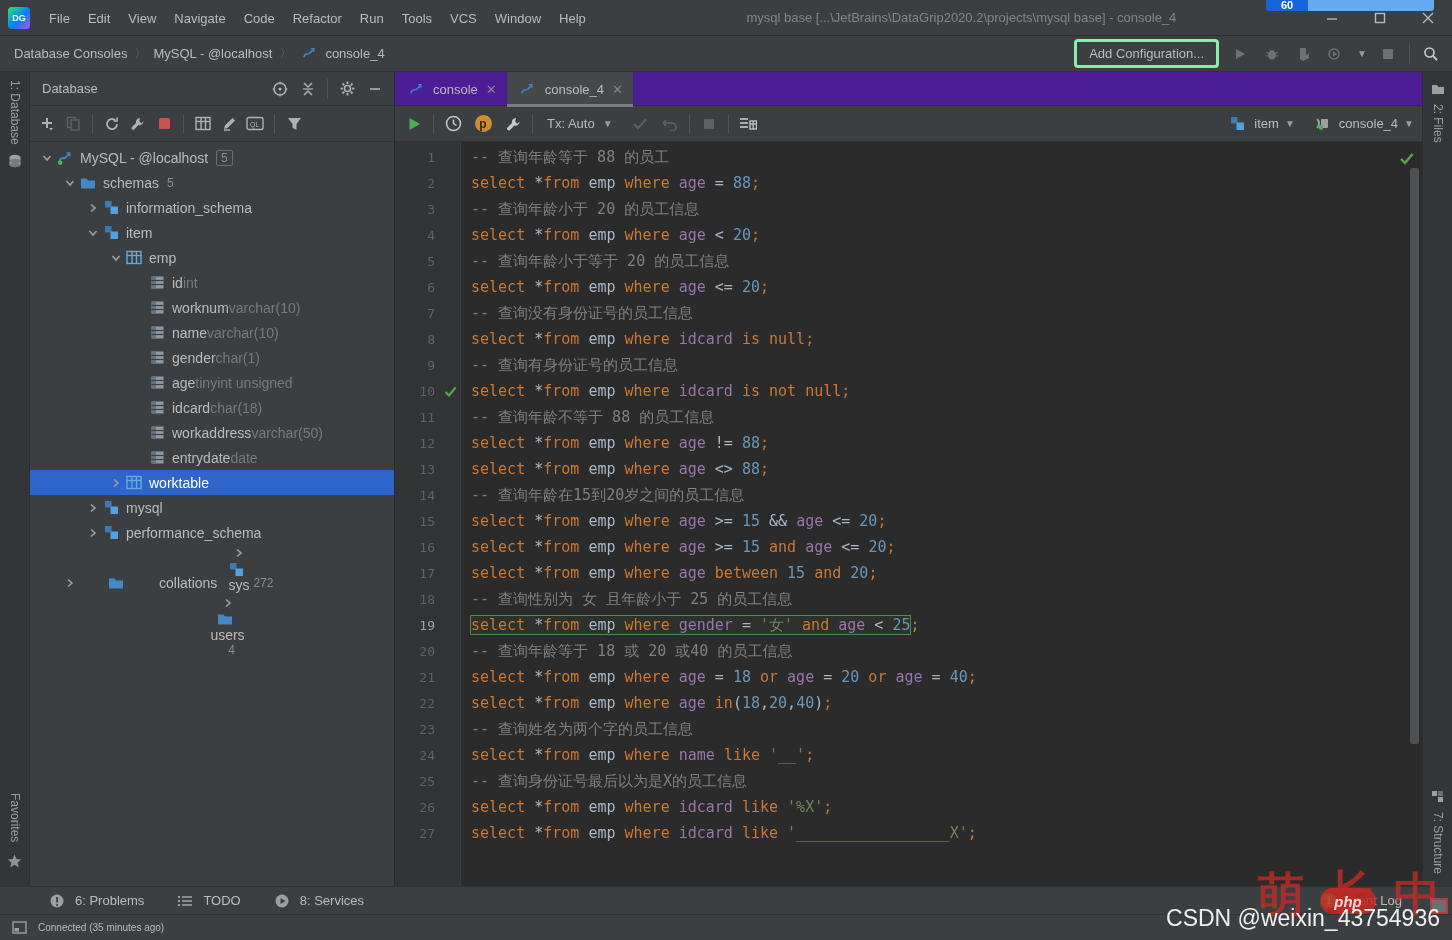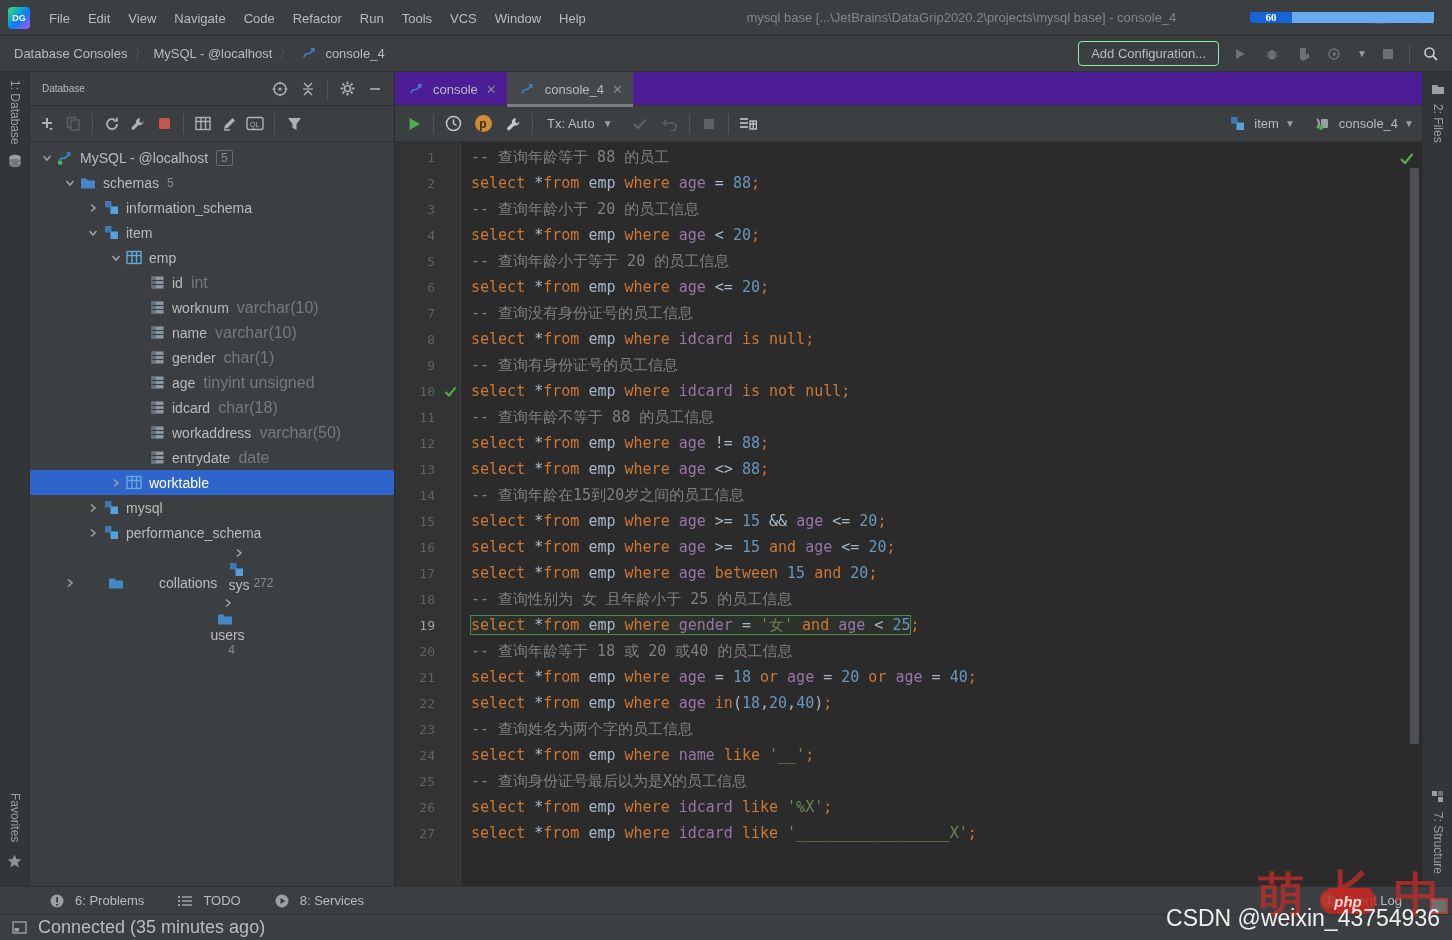--- a/index.html
+++ b/index.html
@@ -11,63 +11,63 @@
   .titlebar { height:36px; background:#3c3f41; display:flex; align-items:center; padding:0 0 0 8px;
     border-bottom:1px solid #2d2f30; position:relative; flex:none; }
   .logo { width:22px; height:22px; border-radius:4px; background:#101010; color:#fff; font-size:9px;
     font-weight:bold; display:flex; align-items:center; justify-content:center; margin-right:10px;
     background-image:linear-gradient(135deg,#21d789 10%,#087cfa 55%,#9d5cff 95%); }
   .menu-item { color:#bbbbbb; font-size:13px; padding:4px 9px; cursor:default; }
   .win-title { flex:1; text-align:center; color:#848688; font-size:13px; white-space:nowrap;
     overflow:hidden; padding-left:20px; }
   .win-controls { display:flex; align-items:center; gap:0; }
   .win-btn { width:48px; height:34px; display:flex; align-items:center; justify-content:center; color:#b6b9bb; }
-  .overlay-badge { position:absolute; top:12px; right:18px; width:184px; height:11px; display:flex; z-index:30;
-    border-radius:0 0 3px 3px; overflow:hidden;font-family:Liberation Serif, serif; }
+  .overlay-badge { position:absolute; top:0; right:18px; width:168px; height:11px; display:flex; z-index:30;
+    border-radius:0 0 3px 3px; overflow:hidden; }
   .overlay-badge .seg-a { width:42px; background:#1565d8; color:#fff; font-size:11px; font-weight:bold;
     text-align:center; line-height:11px; overflow:hidden; }
   .overlay-badge .seg-b { flex:1; background:#66aaf2; color:#1b4b8f; font-size:9px; text-align:center;
     line-height:11px; overflow:hidden; }
 
   
   .navbar { height:36px; background:#3c3f41; border-bottom:1px solid #323232; display:flex;
     align-items:center; padding:0 10px 0 14px; flex:none; }
   .crumb { color:#bbbbbb; font-size:13px; }
   .crumb-sep { color:#6e7173; font-size:12px; margin:0 7px; }
   .nav-right { margin-left:auto; display:flex; align-items:center; gap:10px; }
-  .add-config { border:1px solid #86efac; border-radius:4px; color:#bbbbbb; font-size:13px;
+  .add-config { border:3px solid #86efac; border-radius:4px; color:#bbbbbb; font-size:13px;
     padding:4px 12px; background:transparent; }
   .tb-ic { width:22px; height:22px; display:flex; align-items:center; justify-content:center; }
   .vdiv { width:1px; height:20px; background:#515354; }
 
   
   .main { flex:1; display:flex; min-height:0; }
   .stripe { width:30px; background:#333639; display:flex; flex-direction:column; align-items:center;
     flex:none; }
   .stripe.left { border-right:1px solid #2d2f30; }
   .stripe.right { border-left:1px solid #2d2f30; }
   .vtext { writing-mode:vertical-rl; color:#9da0a2; font-size:12px; white-space:nowrap; }
   .stripe .gap { flex:1; }
 
   
   .db-panel { width:365px; background:#3c3f41; border-right:1px solid #282a2b; display:flex;
     flex-direction:column; flex:none; }
   .db-header { height:34px; display:flex; align-items:center; padding:0 8px 0 12px;
     border-bottom:1px solid #323232; }
-  .db-title { color:#bbbbbb; font-size:10px; flex:1; }
+  .db-title { color:#bbbbbb; font-size:13px; flex:1; }
   .db-toolbar { height:36px; display:flex; align-items:center; padding:0 6px; gap:4px;
     border-bottom:1px solid #323232; }
   #db-tree { flex:1; overflow:hidden; padding-top:3px; }
   .tree-row { height:25px; display:flex; align-items:center; font-size:14px; color:#bbbbbb;
     white-space:nowrap; cursor:default; }
   .tree-row .chev { width:18px; height:16px; display:flex; align-items:center; justify-content:center; flex:none; }
   .tree-row .ic { width:18px; height:16px; display:flex; align-items:center; justify-content:center;
     margin-right:6px; flex:none; }
   .tree-row .t-label { }
-  .tree-row .t-type { color:#78797b; font-size:16px; margin-left:8px; }
+  .tree-row .t-type { color:#78797b; font-size:14px; }
   .tree-row .t-badge { color:#8a8d8f; font-size:12px; margin-left:8px; }
   .tree-row .t-badge.boxed { border:1px solid #6a6d6f; border-radius:2px; padding:0 4px; line-height:14px; }
   .tree-row.sel { background:#2f65ca; }
   .tree-row.sel .t-label { color:#ffffff; }
 
   
   .editor { flex:1; display:flex; flex-direction:column; min-width:0; position:relative; }
   .tabsbar { height:34px; background:#4c1d95; display:flex; align-items:flex-start;
     border-bottom:1px solid #323232; flex:none; }
   .tab { height:34px; display:flex; align-items:center; gap:6px; padding:0 10px; color:#bbbbbb;
@@ -103,21 +103,21 @@
   
   .bottombar { height:28px; background:#3c3f41; border-top:1px solid #323232; display:flex;
     align-items:center; padding:0 10px 0 46px; gap:30px; flex:none; position:relative; }
   .bb-item { display:flex; align-items:center; gap:7px; color:#bbbbbb; font-size:13px; }
   .bb-right { margin-left:auto; display:flex; align-items:center; gap:7px; padding-right:40px; }
   .evt-badge { width:15px; height:15px; border-radius:50%; background:#4caf50; color:#fff; font-size:10px;
     display:flex; align-items:center; justify-content:center; }
   .evt-label { color:#bbbbbb; font-size:13px; }
 
   .statusbar { height:26px; background:#3c3f41; border-top:1px solid #323232; display:flex;
-    align-items:center; padding:0 14px 0 8px; gap:8px; color:#bbbbbb; font-size:18px; flex:none; }
+    align-items:center; padding:0 14px 0 8px; gap:8px; color:#bbbbbb; font-size:10px; flex:none; }
   .sb-right { margin-left:auto; display:flex; align-items:center; gap:18px; color:#a7aaac; }
 
   
   .wm-csdn { position:absolute; right:12px; bottom:8px; color:rgba(255,255,255,0.92); font-size:23px;
     z-index:20; pointer-events:none; white-space:nowrap; }
   .wm-red { position:absolute; right:4px; bottom:12px; width:190px; height:66px; z-index:19;
     pointer-events:none; }
   .wm-red .zi { position:absolute; color:rgba(205,43,38,0.72); font-size:46px; font-weight:bold; }
   .wm-red .z1 { left:0; top:2px; } .wm-red .z2 { left:70px; top:0; } .wm-red .z3 { left:136px; top:2px; }
   .wm-stamp { position:absolute; left:62px; top:26px; width:56px; height:26px; border-radius:13px;

